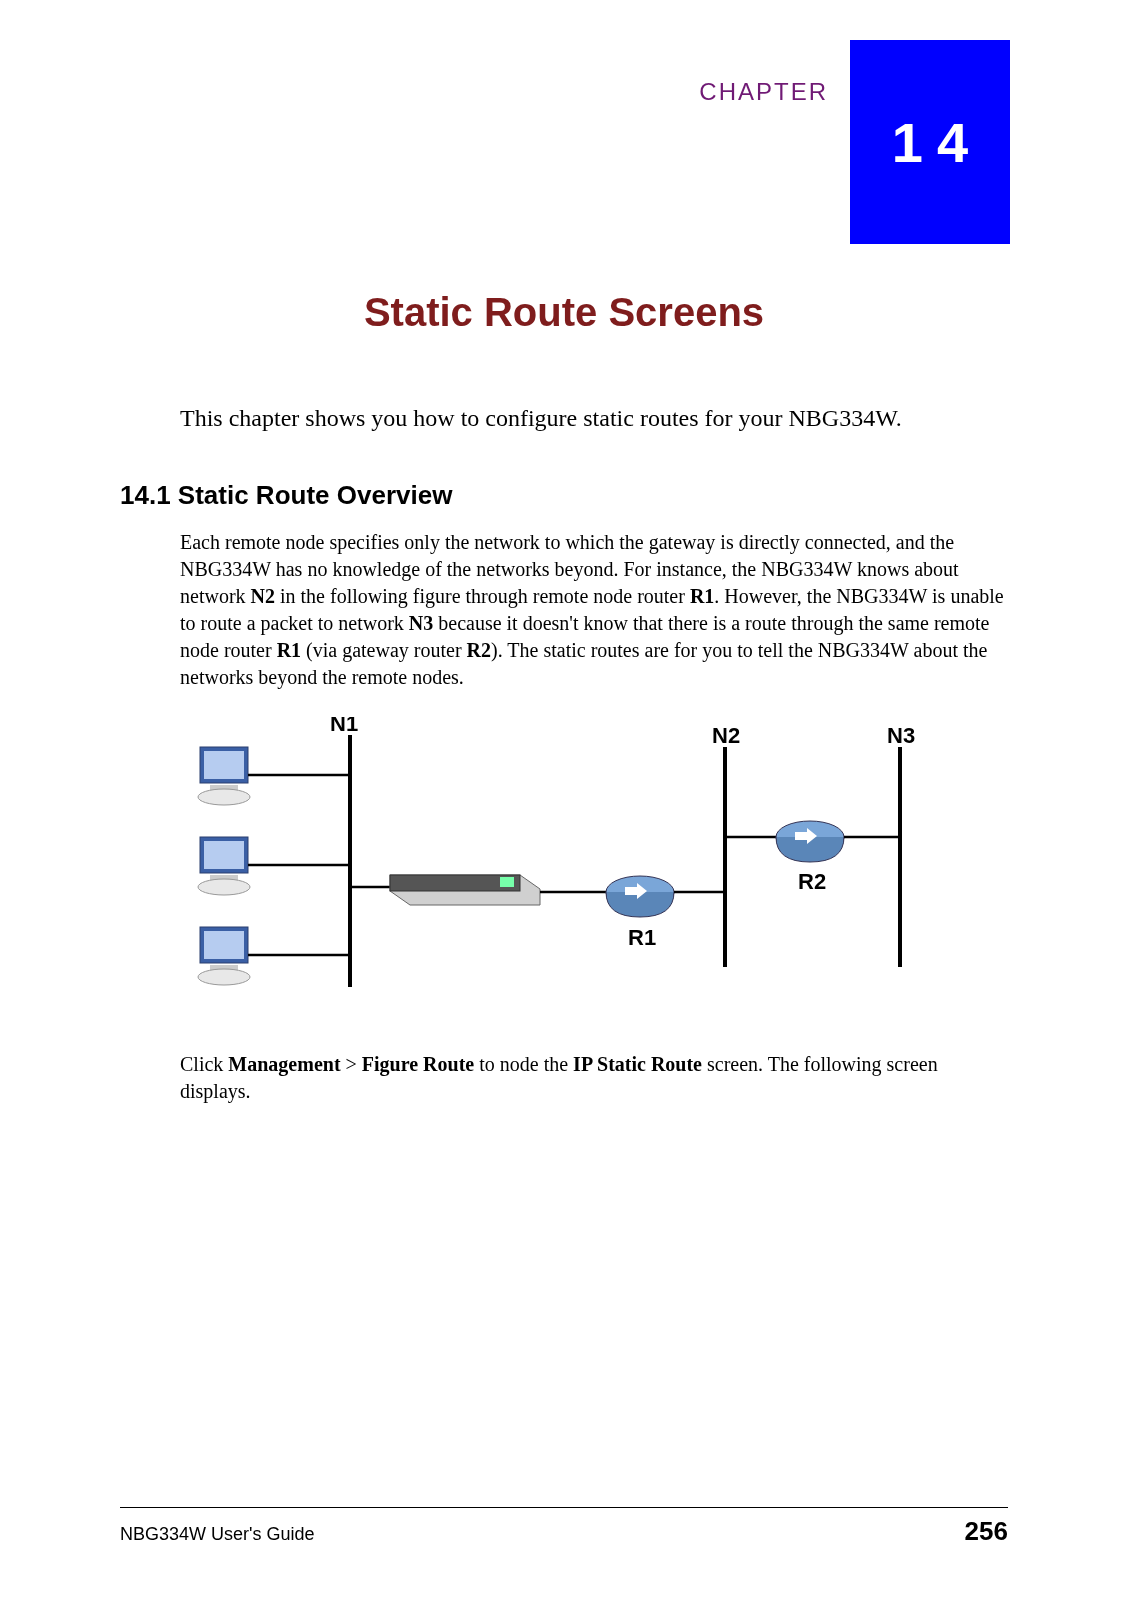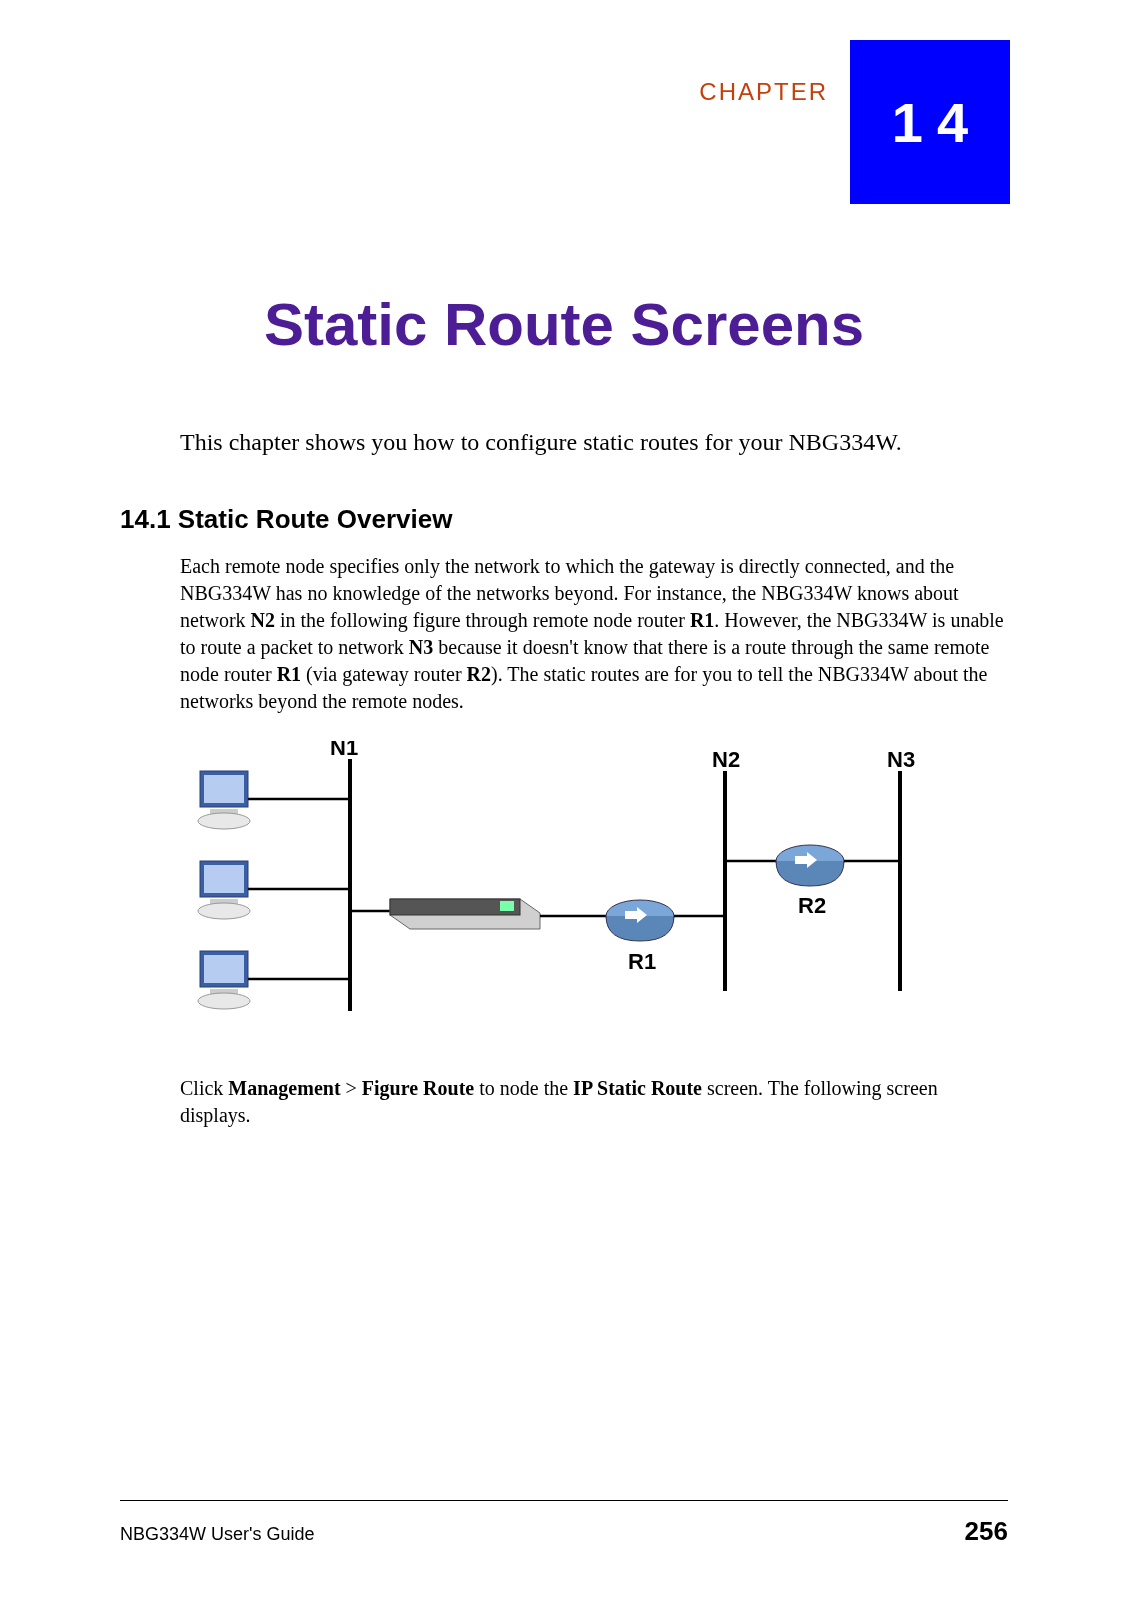--- a/index.html
+++ b/index.html
@@ -16,45 +16,45 @@
     background: #fff;
     position: relative;
     padding: 60px 120px 60px 120px;
     box-shadow: 0 0 6px rgba(0,0,0,0.5);
   }
   .chapter-box {
     position: absolute;
     top: 40px;
     right: 118px;
     width: 160px;
-    height: 164px;
+    height: 204px;
     background: #0000ff;
     color: #fff;
     font-family: Arial, Helvetica, sans-serif;
     font-weight: bold;
     font-size: 56px;
     letter-spacing: 14px;
     display: flex;
     align-items: center;
     justify-content: center;
     padding-left: 14px;
   }
   .chapter-label {
     position: absolute;
     top: 78px;
     right: 300px;
     font-family: Arial, Helvetica, sans-serif;
     font-size: 24px;
-    color: #c2410c;
+    color: #701a75;
     letter-spacing: 2px;
   }
   .title {
     font-family: Arial, Helvetica, sans-serif;
-    font-size: 60px;
-    color: #4c1d95;
+    font-size: 40px;
+    color: #7f1d1d;
     font-weight: bold;
     text-align: center;
     margin-top: 230px;
     margin-bottom: 70px;
   }
   .intro {
     font-size: 24px;
     margin-left: 60px;
     margin-bottom: 48px;
   }
@@ -82,21 +82,21 @@
   .diagram {
     margin-left: 60px;
     margin-bottom: 40px;
   }
   .footer {
     position: absolute;
     bottom: 50px;
     left: 120px;
     right: 120px;
     border-top: 1.5px solid #000;
-    padding-top: 15px;
+    padding-top: 8px;
     display: flex;
     justify-content: space-between;
     align-items: baseline;
     text-align: center;
   }
   .footer-left {
     font-family: Arial, Helvetica, sans-serif;
     font-size: 18px;
   }
   .footer-right {

